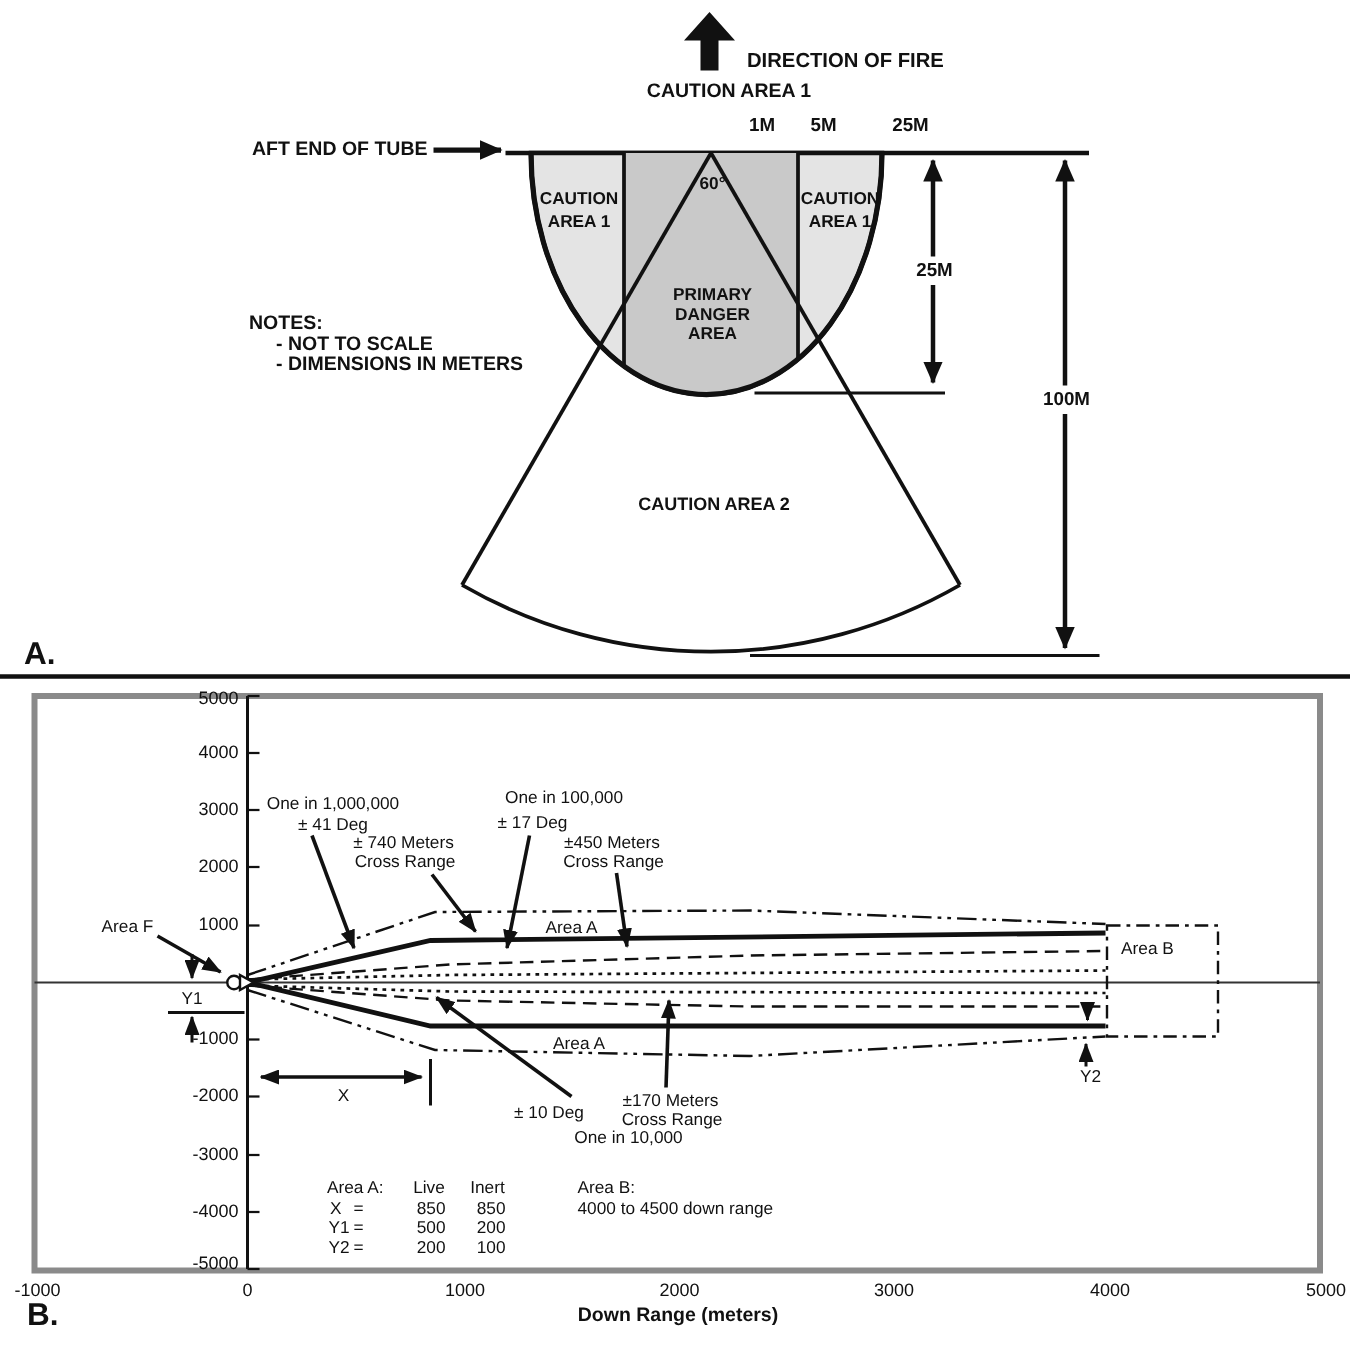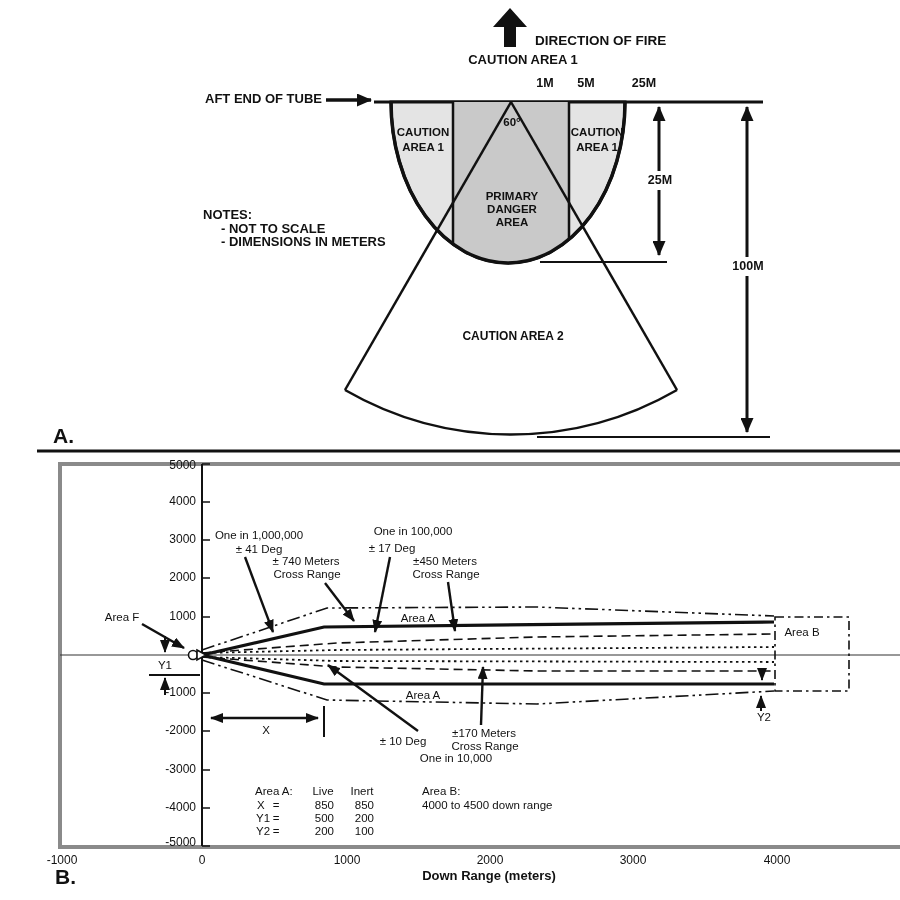--- a/index.html
+++ b/index.html
@@ -1,17 +1,17 @@
 <!DOCTYPE html>
 <html><head>
 <meta charset="utf-8">
 <style>
   html,body{margin:0;padding:0;background:#ffffff;width:900px;height:900px;overflow:hidden;}
   body{font-family:"Liberation Sans", sans-serif;}
-  #stage{position:absolute;left:0;top:0;width:748px;height:900px;padding-left:37px;}
+  #stage{position:absolute;left:0;top:0;width:748px;height:900px;}
   svg{display:block;}
   text{fill:#111111;}
   .b{font-weight:bold;}
 </style>
 </head>
 <body>
 
 <div id="stage">
 <svg width="900" height="900" viewBox="0 0 900 900" xmlns="http://www.w3.org/2000/svg">
   <defs>

